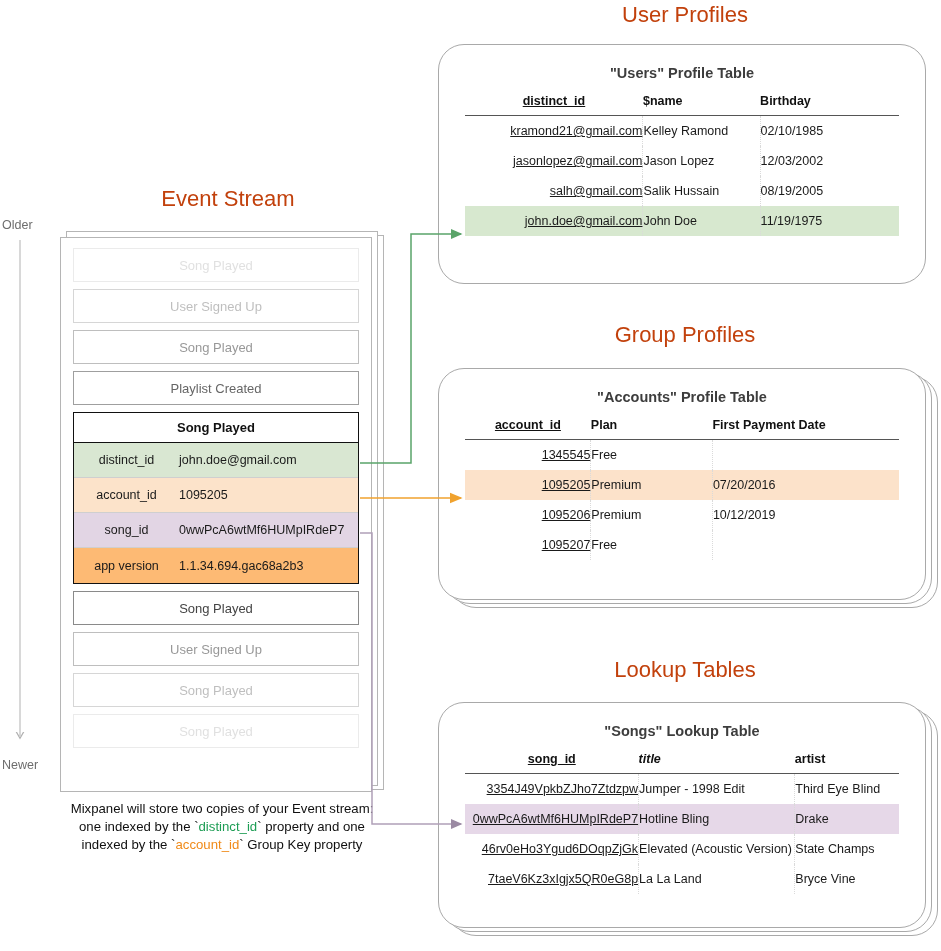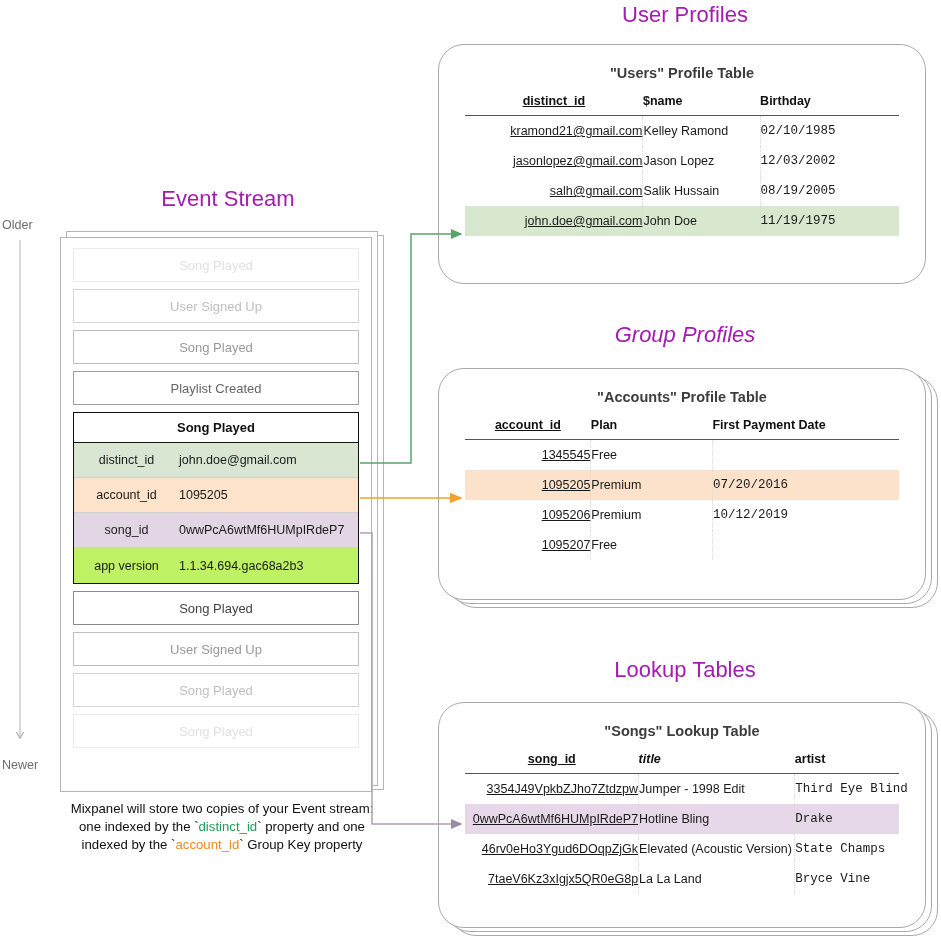--- a/index.html
+++ b/index.html
@@ -15,26 +15,26 @@
     color: #1a1a1a;
     -webkit-font-smoothing: antialiased;
   }
   .canvas { position: absolute; inset: 0; }
 
   
   .section-title {
     position: absolute;
     font-size: 22px;
     font-weight: 400;
-    color: #a21caf;
+    color: #c2410c;
     text-align: center;
     white-space: nowrap;
   }
   #title-user-profiles  { left: 445px; top: 2px;   width: 480px; }
-  #title-group-profiles { left: 445px; top: 322px; width: 480px; font-style: italic; }
+  #title-group-profiles { left: 445px; top: 322px; width: 480px; }
   #title-lookup-tables  { left: 445px; top: 657px; width: 480px; }
   #title-event-stream   { left: 68px;  top: 186px; width: 320px; }
 
   
   #time-axis { position: absolute; left: 0px; top: 218px; width: 56px; height: 560px; }
   .axis-label {
     position: absolute; font-size: 12.5px; color: #6d6d6d;
     white-space: nowrap; text-align: left;
   }
   #axis-older { left: 2px;  top: 0px; }
@@ -94,21 +94,21 @@
     font-size: 12.5px;
     color: #1a1a1a;
     border-bottom: 1px solid #cfcfcf;
   }
   .prop-row:last-child { border-bottom: none; }
   .prop-key   { width: 105px; text-align: center; }
   .prop-value { flex: 1; text-align: left; }
   .row-green  { background: #d9e7d2; }
   .row-orange { background: #fce3ca; }
   .row-purple { background: #e2d5e4; }
-  .row-plain  { background: #bef264; }
+  .row-plain  { background: #fdba74; }
 
   
   #caption {
     position: absolute;
     left: 22px; top: 800px; width: 400px;
     text-align: center;
     font-size: 13.2px;
     line-height: 18px;
     color: #101010;
     font-weight: 500;
@@ -158,21 +158,21 @@
   table.data-table thead tr { border-bottom: 1.4px solid #555; }
   table.data-table td {
     font-size: 12.5px;
     color: #1a1a1a;
     height: 30px;
     padding: 0;
     vertical-align: middle;
     white-space: nowrap;
     border-right: 1px dotted #dadada;
   }
-  table.data-table td:last-child { border-right: none; font-family: Liberation Mono, monospace; }
+  table.data-table td:last-child { border-right: none; }
   table.data-table td.c0 { text-align: right; }
   table.data-table td.c0 span { text-decoration: underline; }
   table.data-table th.c0 { text-align: center; }
 
   tr.hl-green  td { background: #d7e8cf; }
   tr.hl-orange td { background: #fce2ca; }
   tr.hl-purple td { background: #e6d8e8; }
 
   .tbl-wrap { padding: 0 26px; }
 

